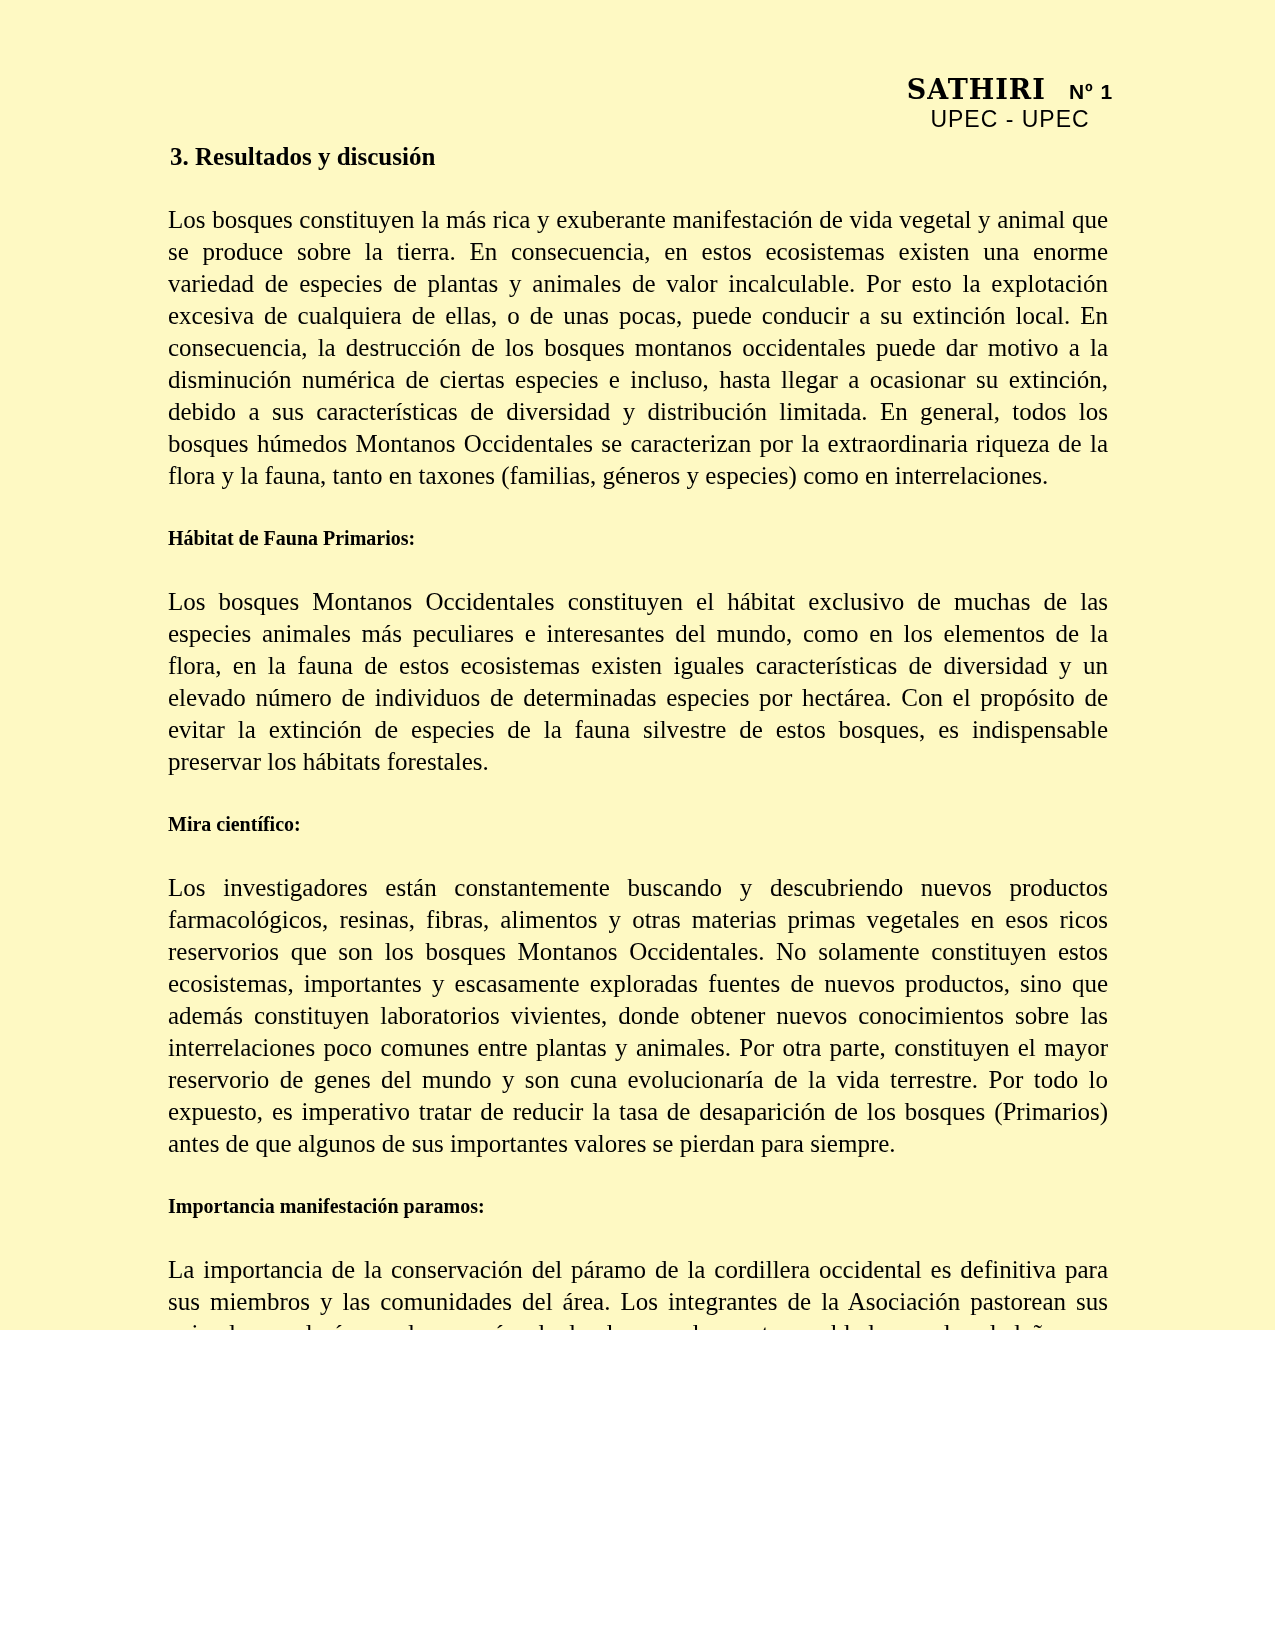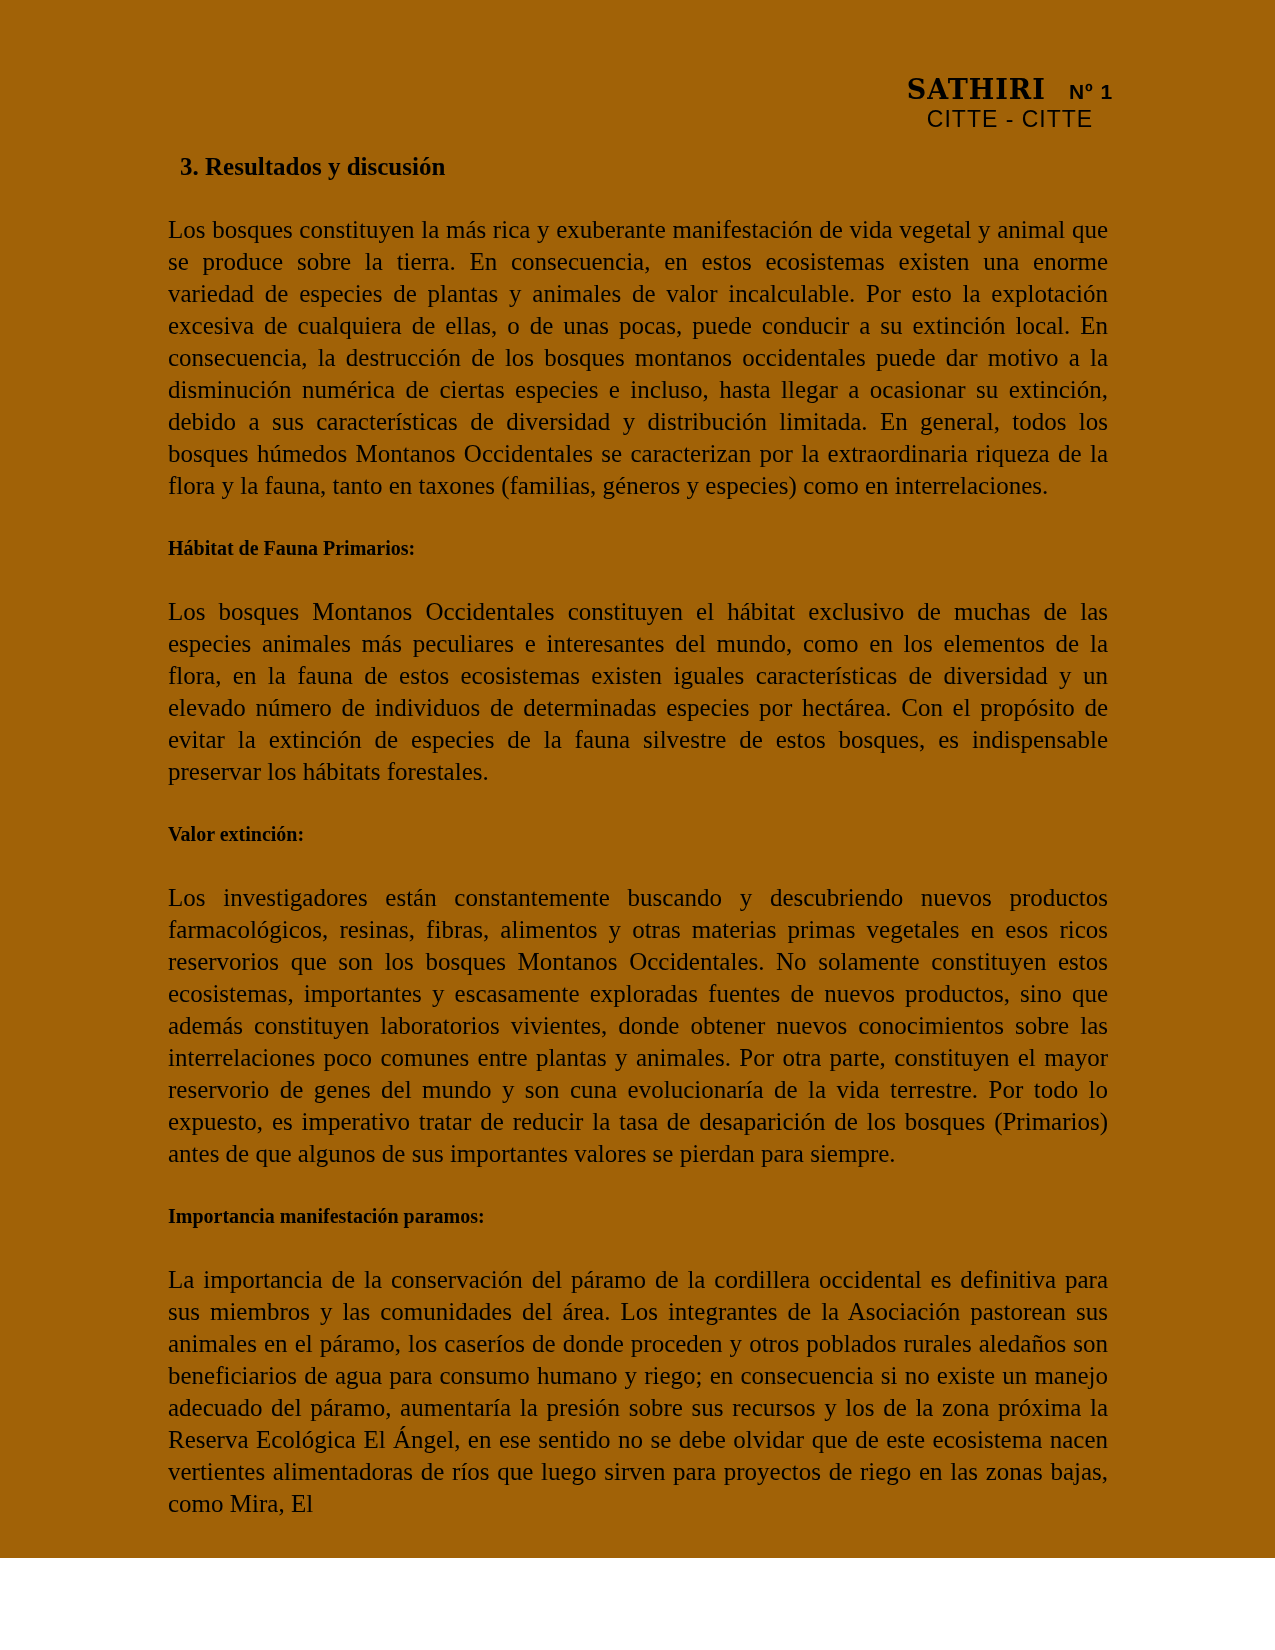--- a/index.html
+++ b/index.html
@@ -3,22 +3,22 @@
 <meta charset="utf-8">
 <style>
   html, body {
     margin: 0;
     padding: 0;
     background: #ffffff;
   }
   .page {
     position: relative;
     width: 1275px;
-    height: 1558px;
-    background: #a16207;
+    height: 1330px;
+    background: #fef9c3;
     color: #000000;
     font-family: "Liberation Serif", serif;
     overflow: hidden;
   }
   .journal-header {
     position: absolute;
     top: 74px;
     left: 905px;
     width: 210px;
     text-align: center;
@@ -51,21 +51,21 @@
   }
   .content {
     position: absolute;
     left: 168px;
     top: 140px;
     width: 940px;
   }
   .doc-title {
     font-size: 25px;
     font-weight: bold;
-    margin: 12px;
+    margin: 2px;
     line-height: 30px;
   }
   .body-par {
     font-size: 25px;
     line-height: 32px;
     text-align: justify;
     margin: 32px 0 0 0;
   }
   .sec-heading {
     font-size: 20px;
@@ -77,36 +77,36 @@
 </head>
 <body>
 
 <div class="page">
 
   <div class="journal-header">
     <div class="journal-line1">
       <span class="journal-title">SATHIRI</span>
       <span class="journal-issue">Nº 1</span>
     </div>
-    <div class="journal-subtitle">CITTE - CITTE</div>
+    <div class="journal-subtitle">UPEC - UPEC</div>
   </div>
 
   <div class="content">
 
     <h1 class="doc-title">3. Resultados y discusión</h1>
 
     <p class="body-par">Los bosques constituyen la más rica y exuberante manifestación de vida vegetal y animal que se produce sobre la tierra. En consecuencia, en estos ecosistemas existen una enorme variedad de especies de plantas y animales de valor incalculable. Por esto la explotación excesiva de cualquiera de ellas, o de unas pocas, puede conducir a su extinción local. En consecuencia, la destrucción de los bosques montanos occidentales puede dar motivo a la disminución numérica de ciertas especies e incluso, hasta llegar a ocasionar su extinción, debido a sus características de diversidad y distribución limitada. En general, todos los bosques húmedos Montanos Occidentales se caracterizan por la extraordinaria riqueza de la flora y la fauna, tanto en taxones (familias, géneros y especies) como en interrelaciones.</p>
 
     <div>
       <h2 class="sec-heading">Hábitat de Fauna Primarios:</h2>
       <p class="body-par">Los bosques Montanos Occidentales constituyen el hábitat exclusivo de muchas de las especies animales más peculiares e interesantes del mundo, como en los elementos de la flora, en la fauna de estos ecosistemas existen iguales características de diversidad y un elevado número de individuos de determinadas especies por hectárea. Con el propósito de evitar la extinción de especies de la fauna silvestre de estos bosques, es indispensable preservar los hábitats forestales.</p>
     </div>
 
     <div>
-      <h2 class="sec-heading">Valor extinción:</h2>
+      <h2 class="sec-heading">Mira científico:</h2>
       <p class="body-par">Los investigadores están constantemente buscando y descubriendo nuevos productos farmacológicos, resinas, fibras, alimentos y otras materias primas vegetales en esos ricos reservorios que son los bosques Montanos Occidentales. No solamente constituyen estos ecosistemas, importantes y escasamente exploradas fuentes de nuevos productos, sino que además constituyen laboratorios vivientes, donde obtener nuevos conocimientos sobre las interrelaciones poco comunes entre plantas y animales. Por otra parte, constituyen el mayor reservorio de genes del mundo y son cuna evolucionaría de la vida terrestre. Por todo lo expuesto, es imperativo tratar de reducir la tasa de desaparición de los bosques (Primarios) antes de que algunos de sus importantes valores se pierdan para siempre.</p>
     </div>
 
     <div>
       <h2 class="sec-heading">Importancia manifestación paramos:</h2>
       <p class="body-par">La importancia de la conservación del páramo de la cordillera occidental es definitiva para sus miembros y las comunidades del área.  Los integrantes de la Asociación pastorean sus animales en el páramo,  los caseríos de donde proceden y otros poblados rurales aledaños son beneficiarios de agua para consumo humano y riego; en consecuencia si no existe un manejo adecuado del páramo, aumentaría la presión sobre sus recursos y los de la zona próxima  la Reserva Ecológica El Ángel, en ese sentido  no se debe olvidar que de este ecosistema nacen vertientes alimentadoras de ríos que luego sirven para proyectos de riego en las zonas bajas, como Mira, El</p>
     </div>
 
   </div>
 </div>

